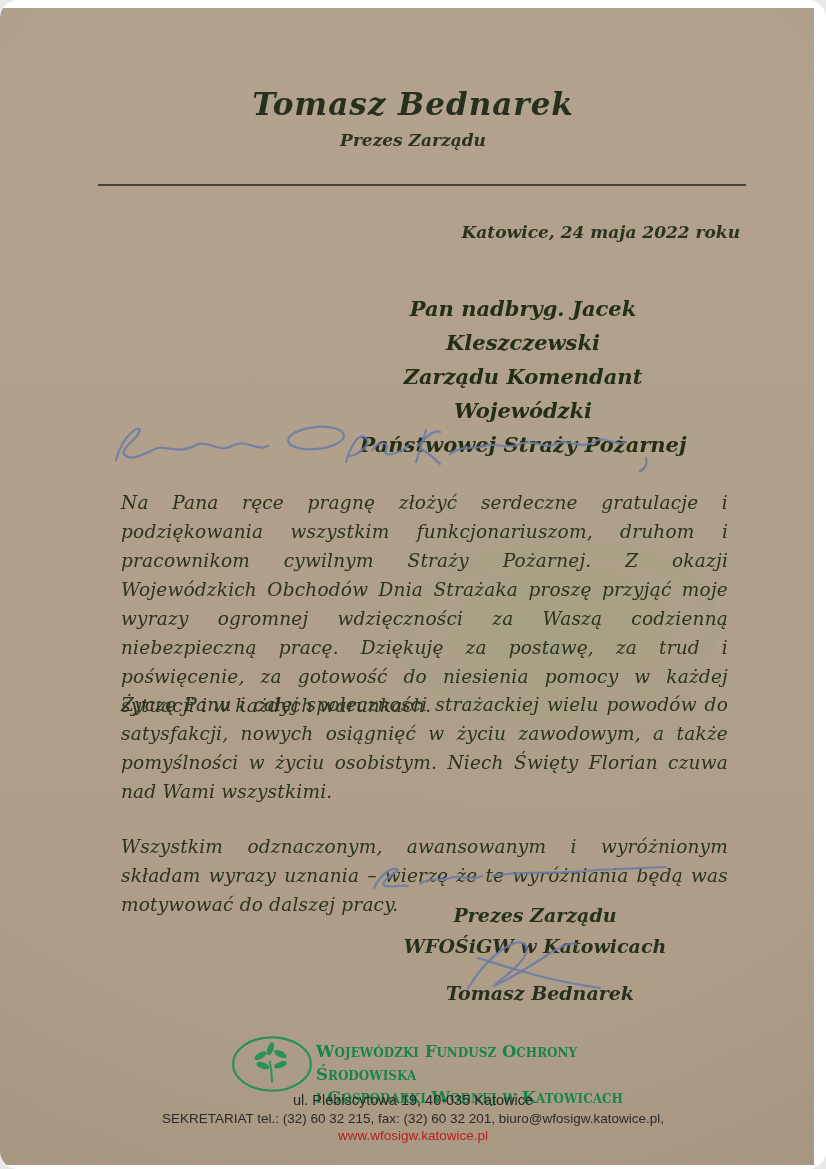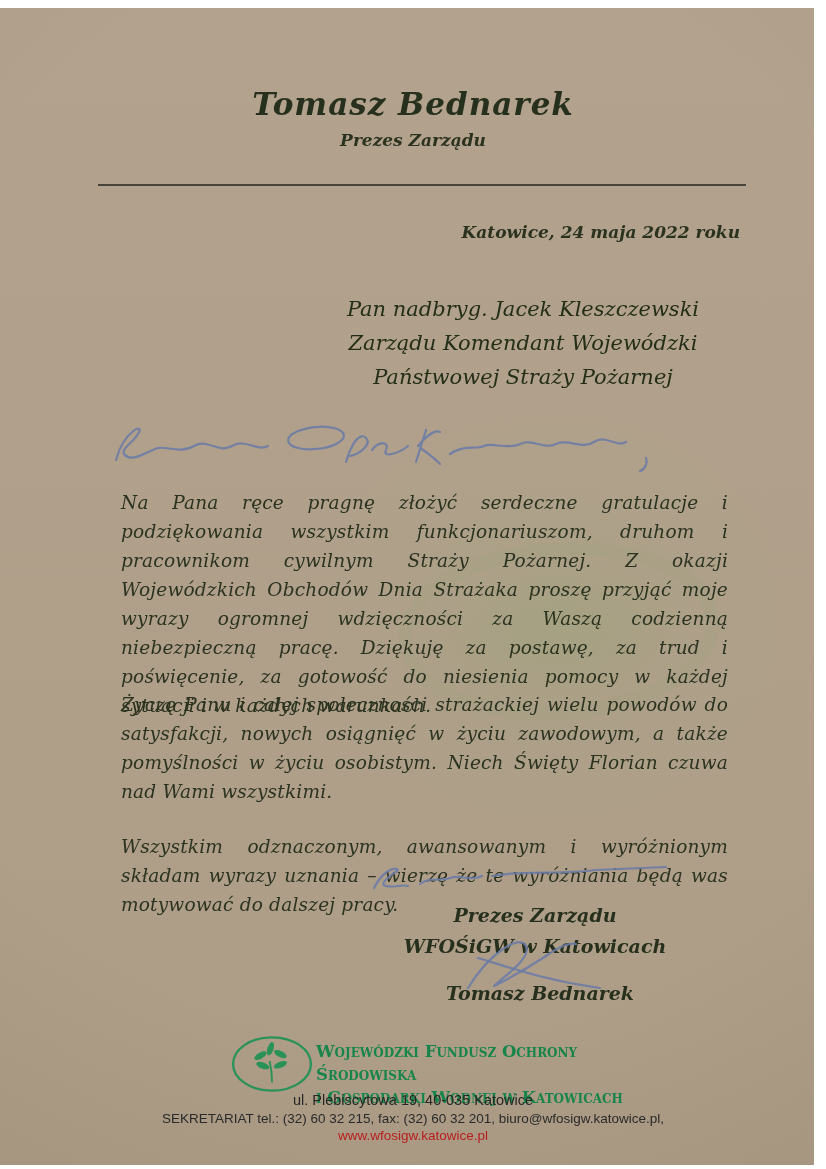--- a/index.html
+++ b/index.html
@@ -2,20 +2,21 @@
 <html><head>
 <meta charset="utf-8">
 <style>
   html,body{margin:0;padding:0;background:#e9e9e9;}
   .scan{
     position:relative;
     width:826px;height:1169px;
     background:#ffffff;
     overflow:hidden;
     font-family:"DejaVu Serif", serif;
+    border-radius:18px;
   }
   .paper{
     position:absolute;
     top:8px;left:0;right:12px;bottom:4px;
     background:
       radial-gradient(120% 85% at 50% 42%, rgba(0,0,0,0) 55%, rgba(70,58,40,0.12) 100%),
       radial-gradient(42% 26% at 68% 53%, rgba(125,165,100,0.10), transparent 72%),
       linear-gradient(#b3a38e, #ad9d87);
   }
   .watermark{
@@ -38,21 +39,21 @@
   .rule{
     position:absolute;top:184px;left:98px;width:648px;height:2px;
     background:#46443a;
   }
   .dateline{
     position:absolute;top:222px;right:86px;
     font-style:italic;font-weight:bold;font-size:17px;color:#2b331f;
   }
   .addressee{
     position:absolute;top:292px;left:342px;width:362px;
-    text-align:center;font-style:italic;font-weight:normal;
+    text-align:center;font-style:italic;font-weight:bold;
     font-size:21px;line-height:34px;color:#242e16;
   }
   .bodypar{
     position:absolute;left:113px;width:607px;margin:8px;
     text-align:justify;font-style:italic;
     font-size:18.5px;line-height:29px;color:#2b331f;
     letter-spacing:0.2px;
   }
   .p1{top:480px;}
   .p2{top:682px;}

